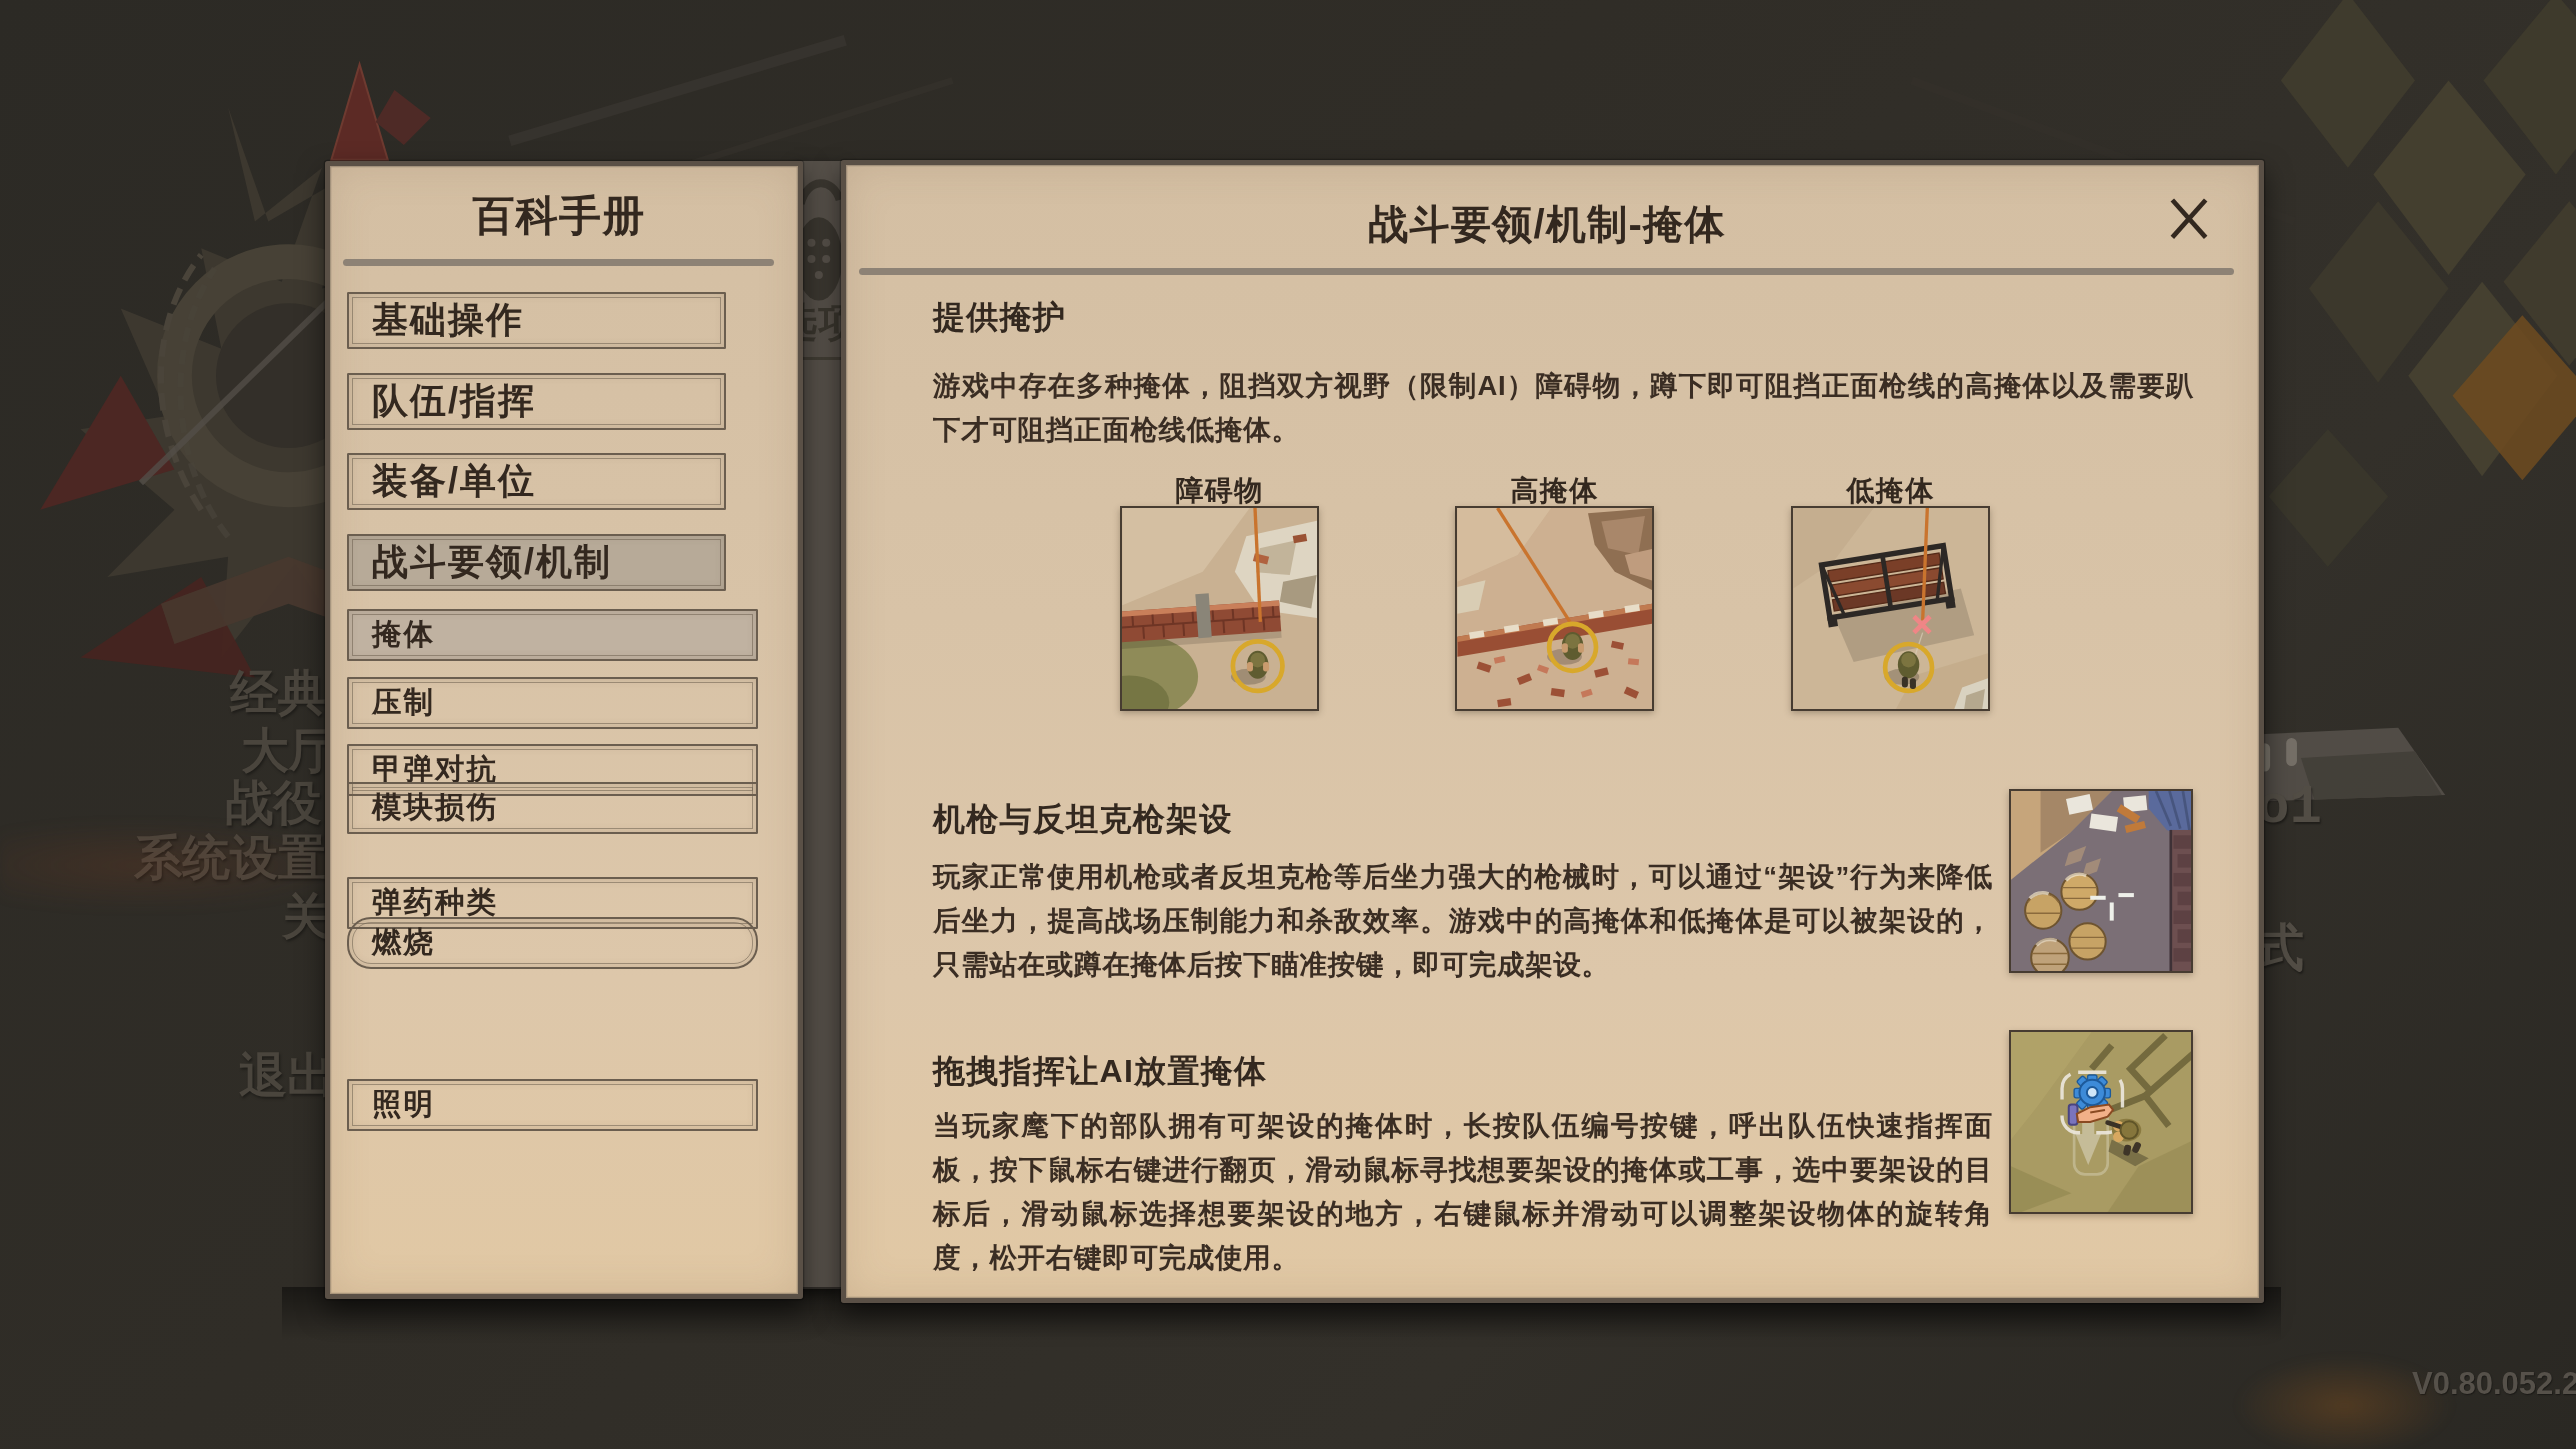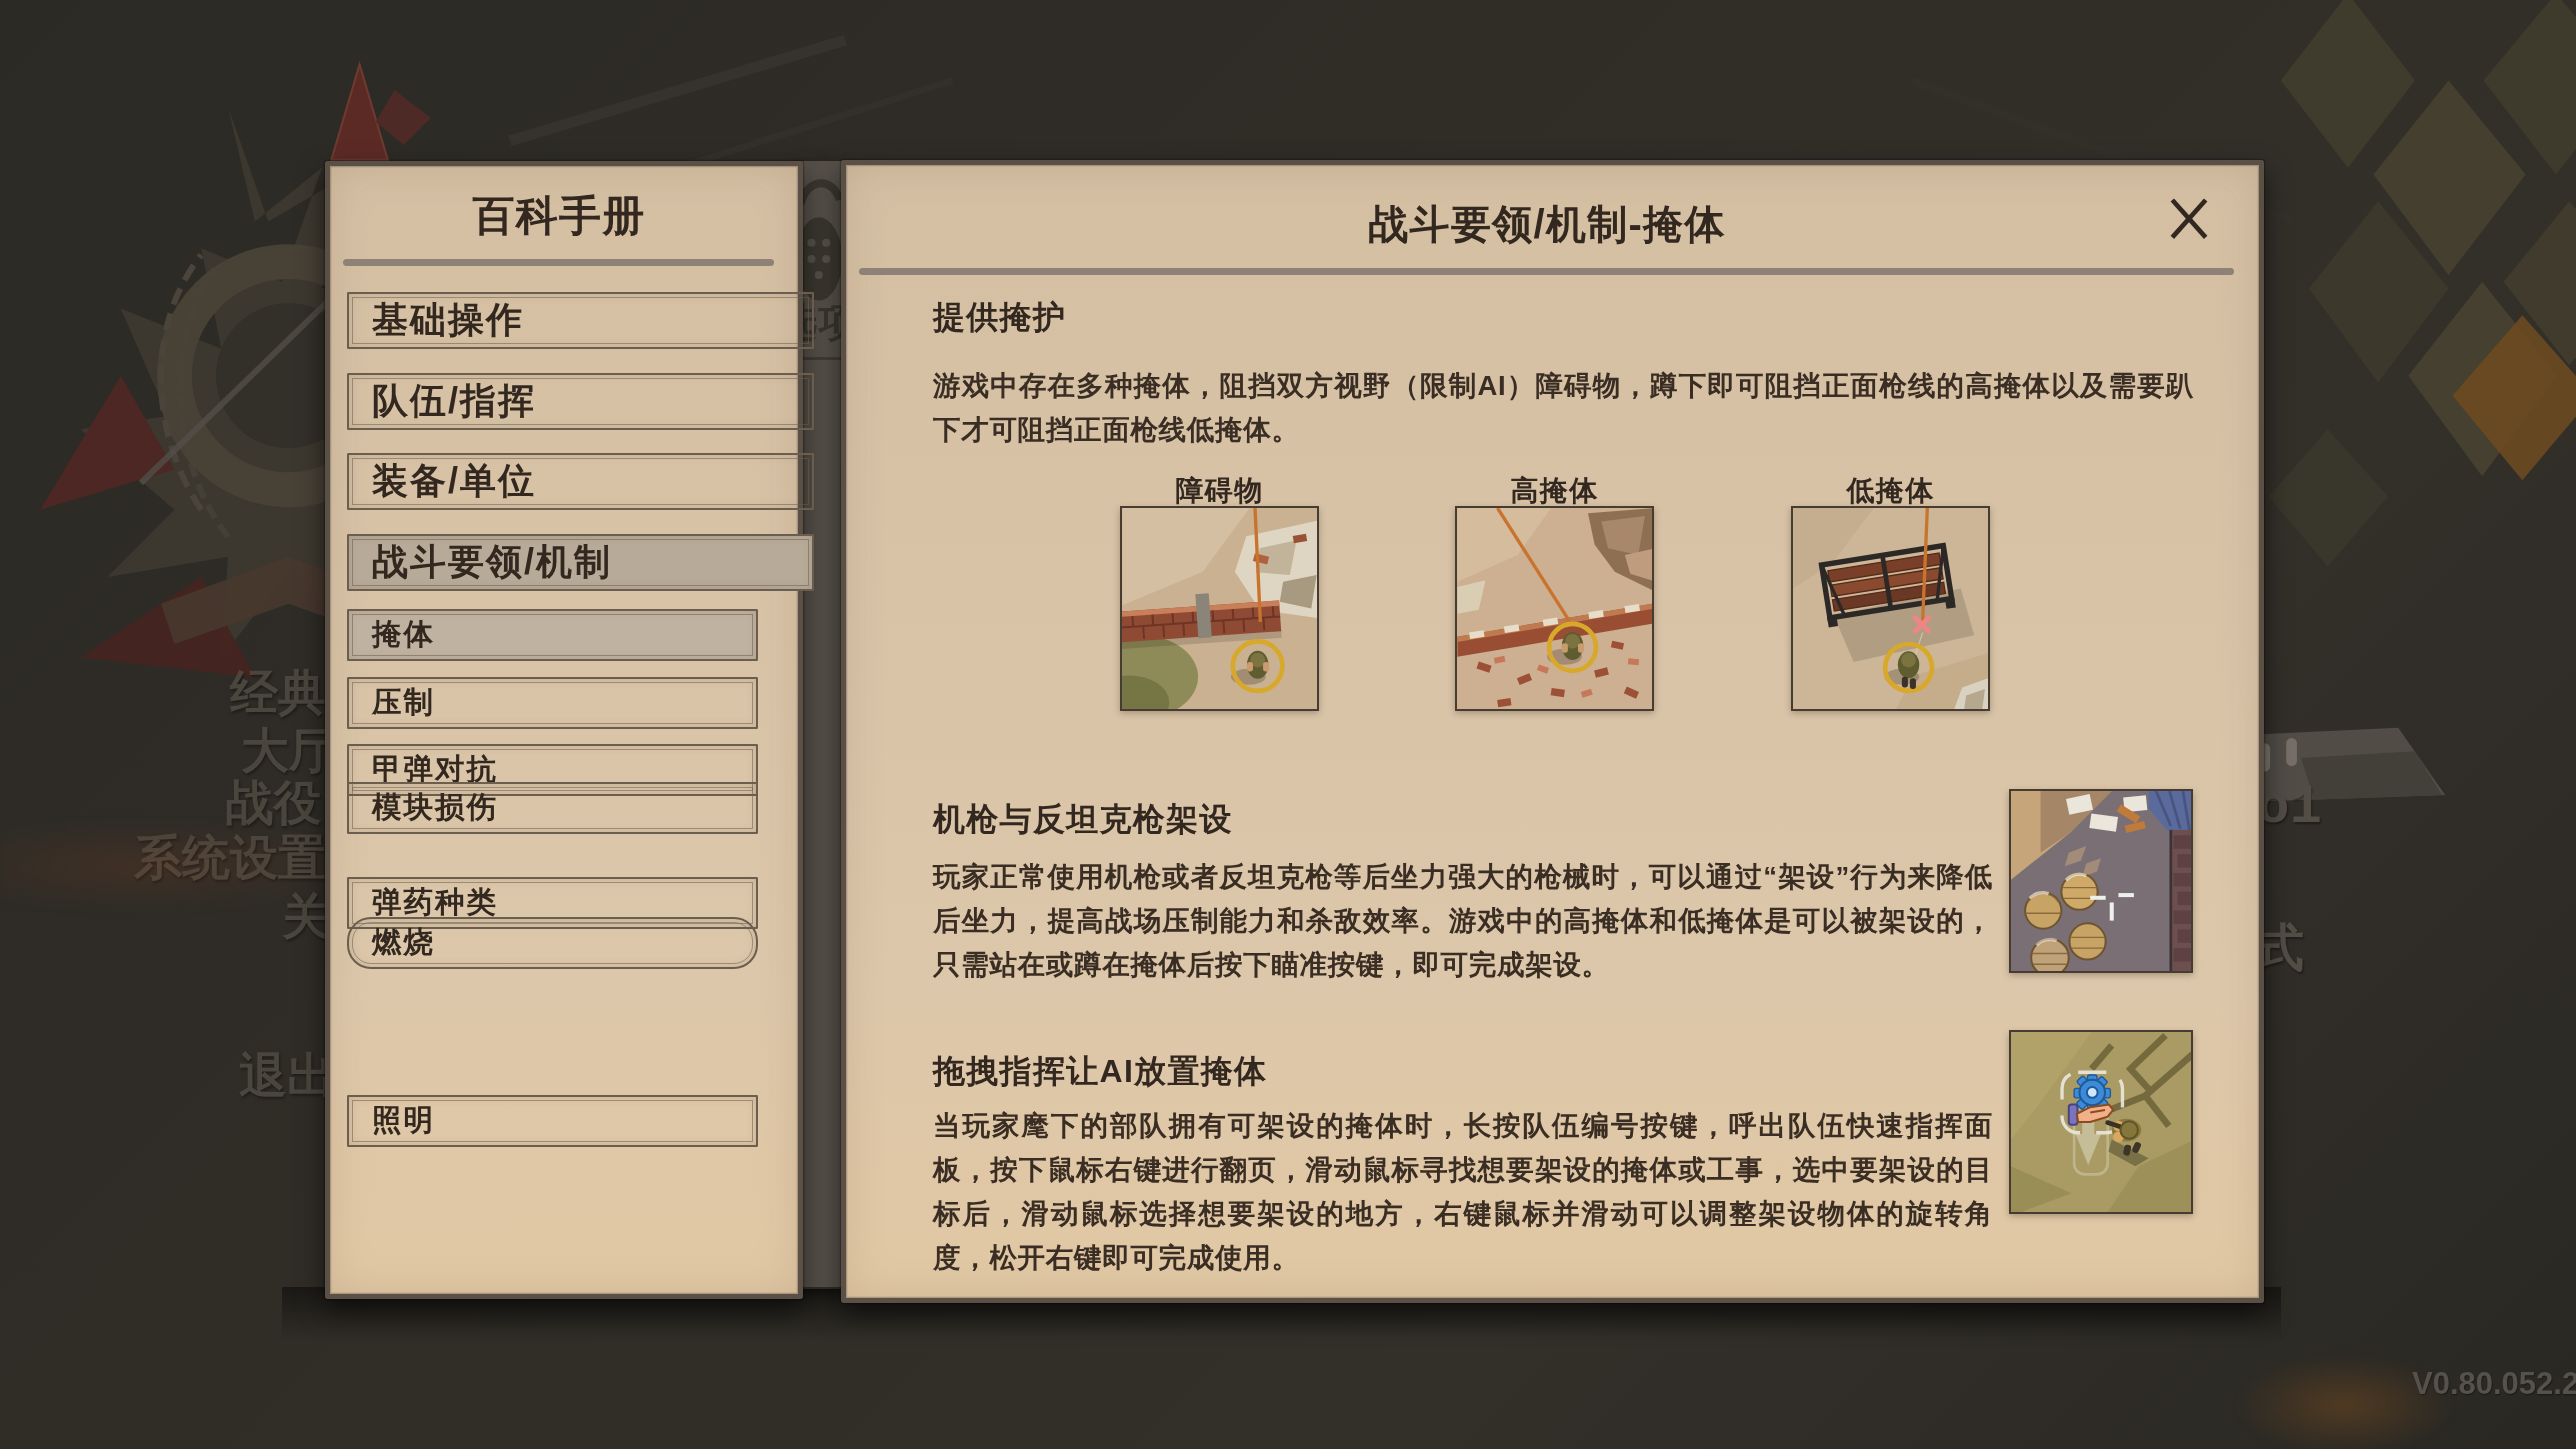--- a/index.html
+++ b/index.html
@@ -40,21 +40,21 @@
     border:5.4px solid #5a5046;border-radius:2.7px;
     box-shadow:0 0 0 1.3px rgba(0,0,0,.25),0 12px 27px rgba(0,0,0,.55),
       inset 0 0 0 1.3px rgba(90,80,70,.35),inset 0 0 40px rgba(120,95,70,.18);
   }
   #sidebar-panel{left:325px;top:161px;width:468px;height:1128px;}
   #main-panel{left:841px;top:160px;width:1413px;height:1133px;}
   .divider{background:#8d8275;border-radius:4px;height:6.7px;}
   .panel-title{color:#33281f;font-weight:800;text-align:center;letter-spacing:1.3px;}
   
   .side-btn{
-    left:17px;width:467px;height:57px;border:2px solid #6b5e4f;border-radius:1.3px;
+    left:17px;width:379px;height:57px;border:2px solid #6b5e4f;border-radius:1.3px;
     outline:0.7px solid rgba(107,94,79,.55);outline-offset:-6px;
     display:flex;align-items:center;box-sizing:border-box;padding-left:23px;
     color:#33281f;font-weight:800;font-size:36px;letter-spacing:2px;cursor:pointer;
     box-shadow:inset 0 0 9.4px rgba(100,85,65,.18);
   }
   .side-btn.sub{width:411px;height:52px;font-size:29.5px;}
   .side-btn.sel{background:#b7aa98;}
   .side-btn.sub.sel{background:#c0b2a1;}
   
   .section-heading{color:#33281f;font-weight:800;font-size:32px;letter-spacing:1.3px;}
@@ -172,21 +172,21 @@
   </div>
   <div class="abs side-btn sub" style="top:616px;">
     <span>模块损伤</span>
   </div>
   <div class="abs side-btn sub" style="top:711px;">
     <span>弹药种类</span>
   </div>
   <div class="abs side-btn sub" style="top:751px;border-radius:24px;">
     <span>燃烧</span>
   </div>
-  <div class="abs side-btn sub" style="top:913px;margin-top:16px;">
+  <div class="abs side-btn sub" style="top:913px;">
     <span>照明</span>
   </div>
 </div>
 
 <div class="abs paper" id="main-panel">
   <div class="abs panel-title" style="left:0;top:32px;width:1402px;font-size:40px;">战斗要领/机制-掩体</div>
   <div class="abs" id="close-btn" style="left:1313px;top:23px;">
     <svg width="44" height="44" viewBox="0 0 66 66">
       <line x1="8" y1="6" x2="58" y2="62" stroke="#33281f" stroke-width="7"></line>
       <line x1="58" y1="6" x2="8" y2="62" stroke="#33281f" stroke-width="7"></line>

